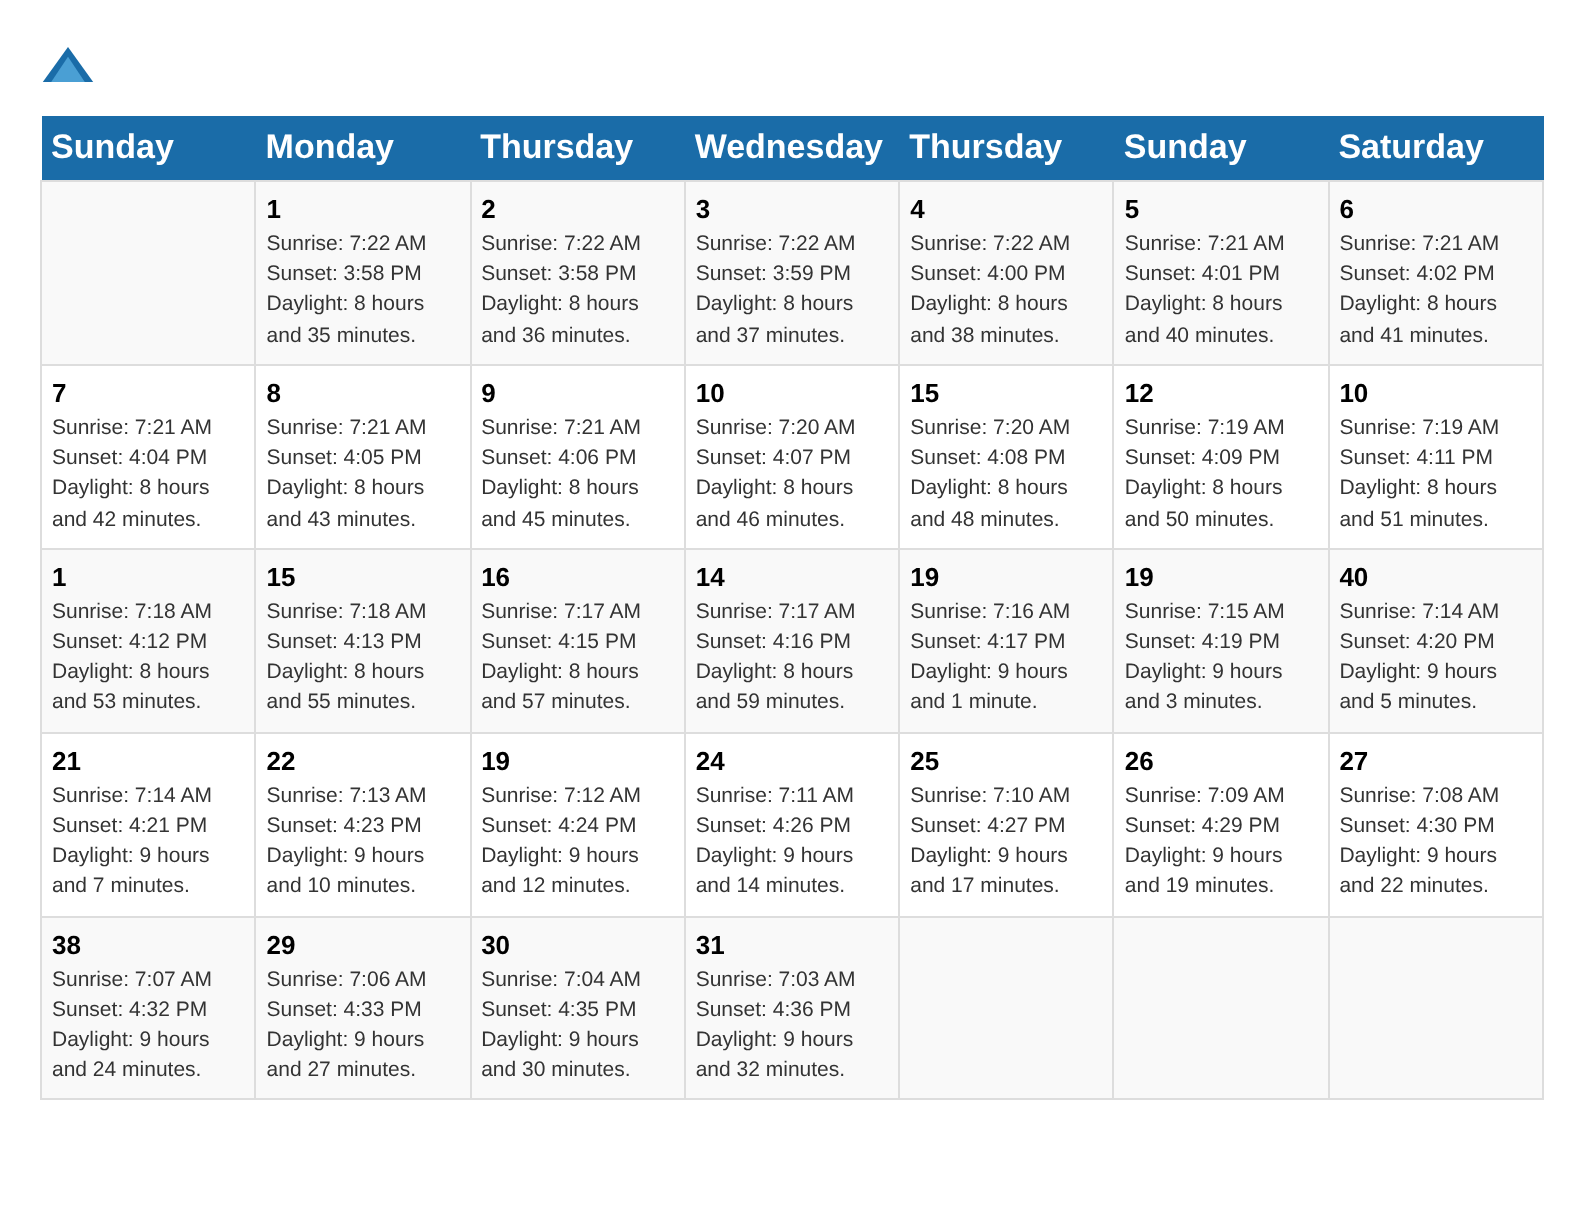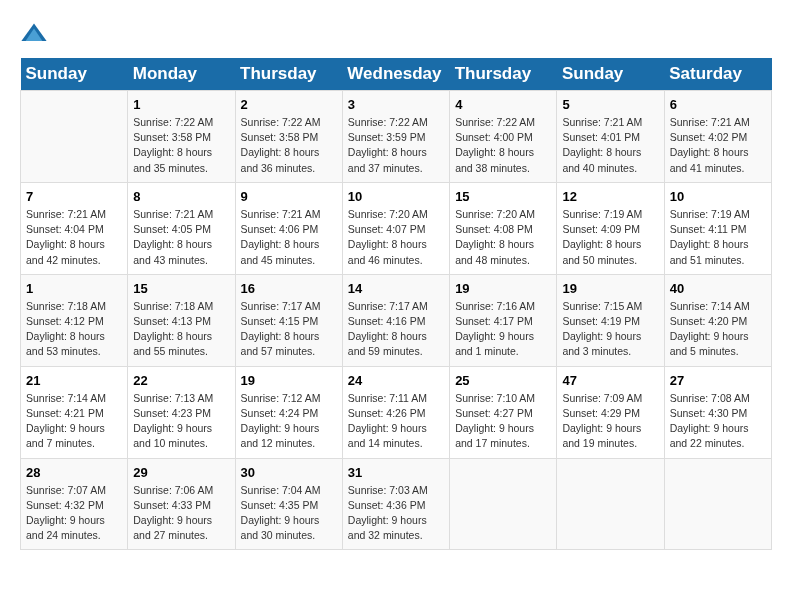--- a/index.html
+++ b/index.html
@@ -219,31 +219,31 @@
         </td>
         <td>
           <span class="day-number">24</span>
           <div class="day-info">Sunrise: 7:11 AM<br>Sunset: 4:26 PM<br>Daylight: 9 hours<br>and 14 minutes.</div>
         </td>
         <td>
           <span class="day-number">25</span>
           <div class="day-info">Sunrise: 7:10 AM<br>Sunset: 4:27 PM<br>Daylight: 9 hours<br>and 17 minutes.</div>
         </td>
         <td>
-          <span class="day-number">47</span>
+          <span class="day-number">26</span>
           <div class="day-info">Sunrise: 7:09 AM<br>Sunset: 4:29 PM<br>Daylight: 9 hours<br>and 19 minutes.</div>
         </td>
         <td>
           <span class="day-number">27</span>
           <div class="day-info">Sunrise: 7:08 AM<br>Sunset: 4:30 PM<br>Daylight: 9 hours<br>and 22 minutes.</div>
         </td>
       </tr>
       <tr>
         <td>
-          <span class="day-number">28</span>
+          <span class="day-number">38</span>
           <div class="day-info">Sunrise: 7:07 AM<br>Sunset: 4:32 PM<br>Daylight: 9 hours<br>and 24 minutes.</div>
         </td>
         <td>
           <span class="day-number">29</span>
           <div class="day-info">Sunrise: 7:06 AM<br>Sunset: 4:33 PM<br>Daylight: 9 hours<br>and 27 minutes.</div>
         </td>
         <td>
           <span class="day-number">30</span>
           <div class="day-info">Sunrise: 7:04 AM<br>Sunset: 4:35 PM<br>Daylight: 9 hours<br>and 30 minutes.</div>
         </td>

